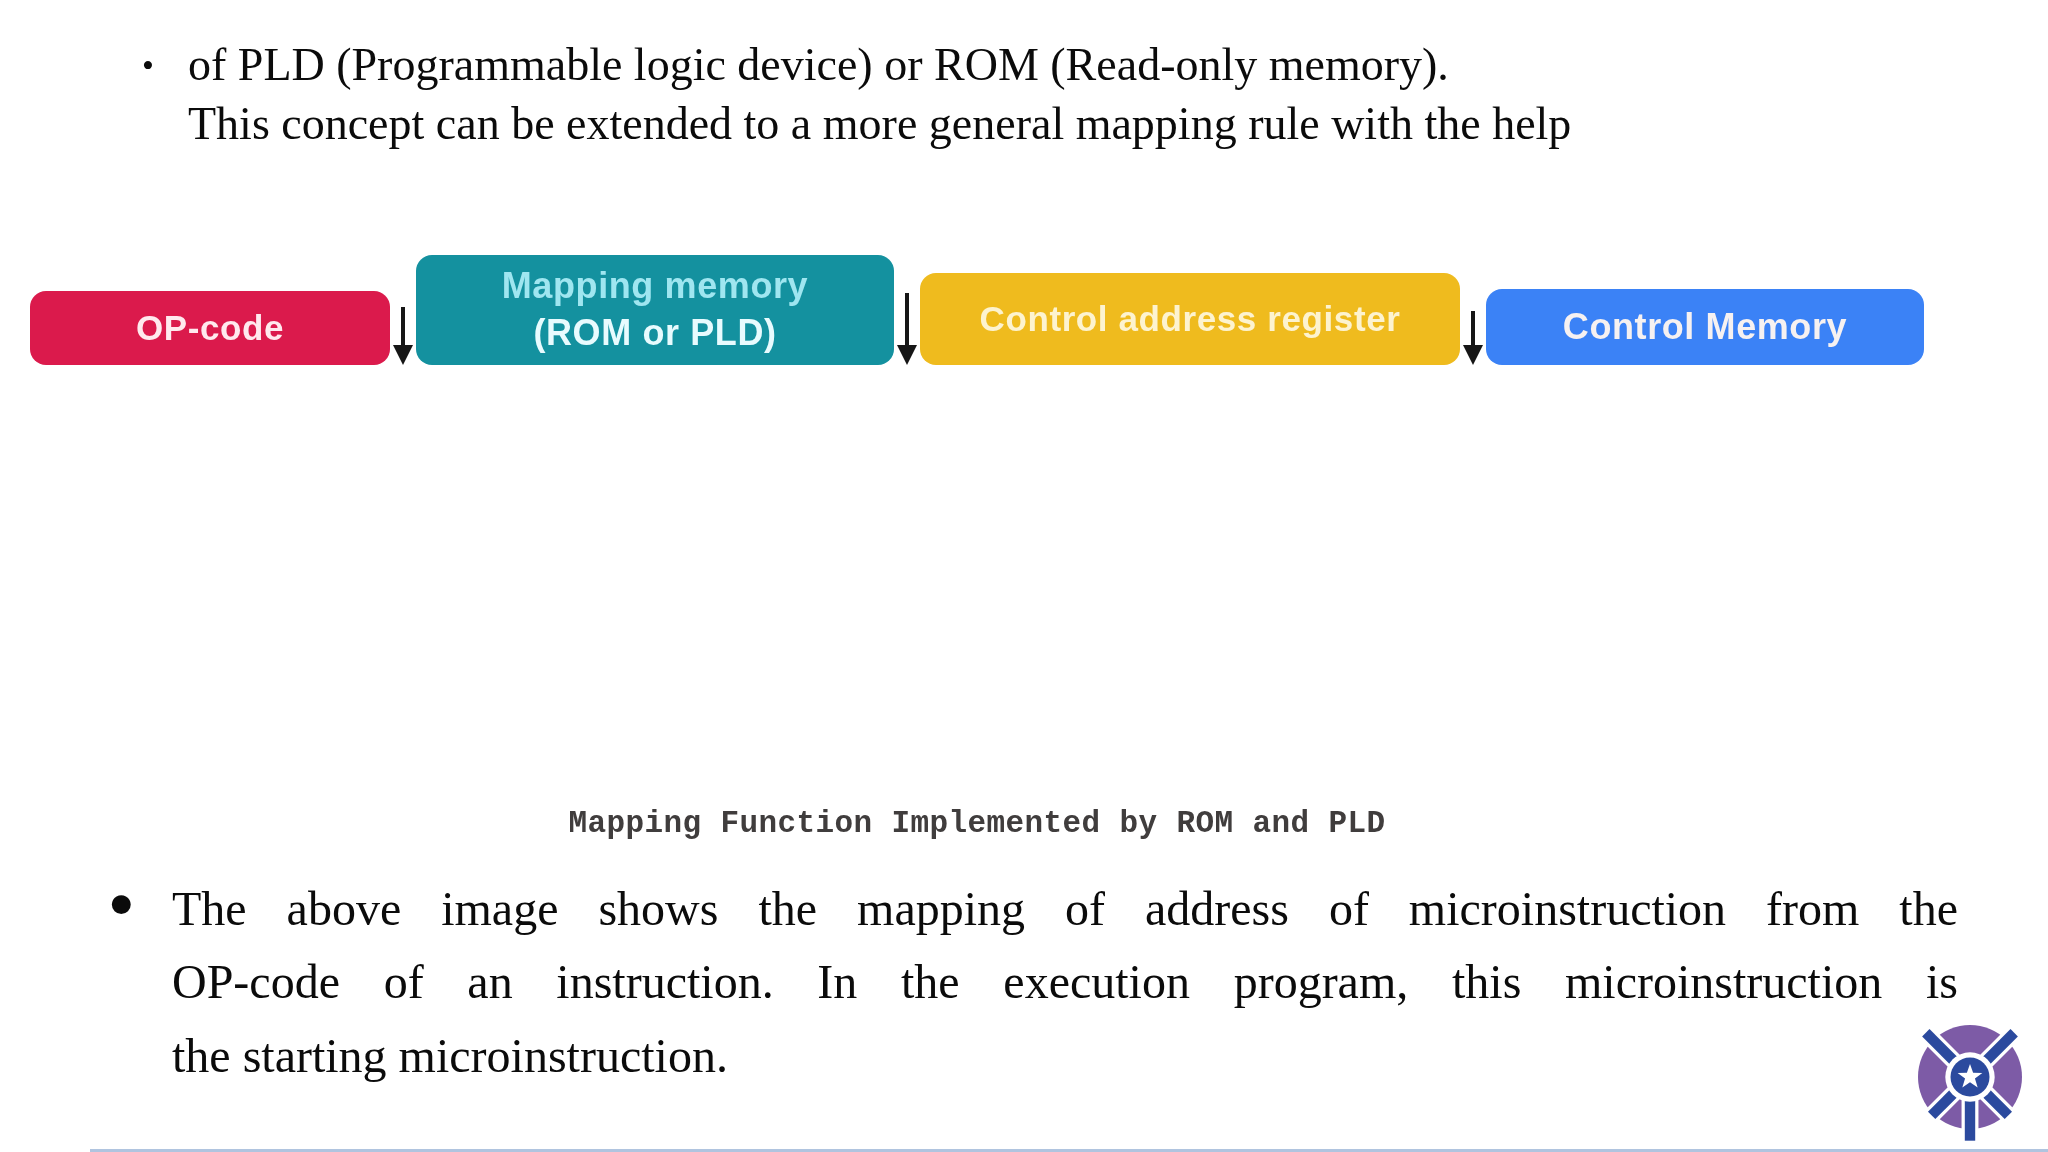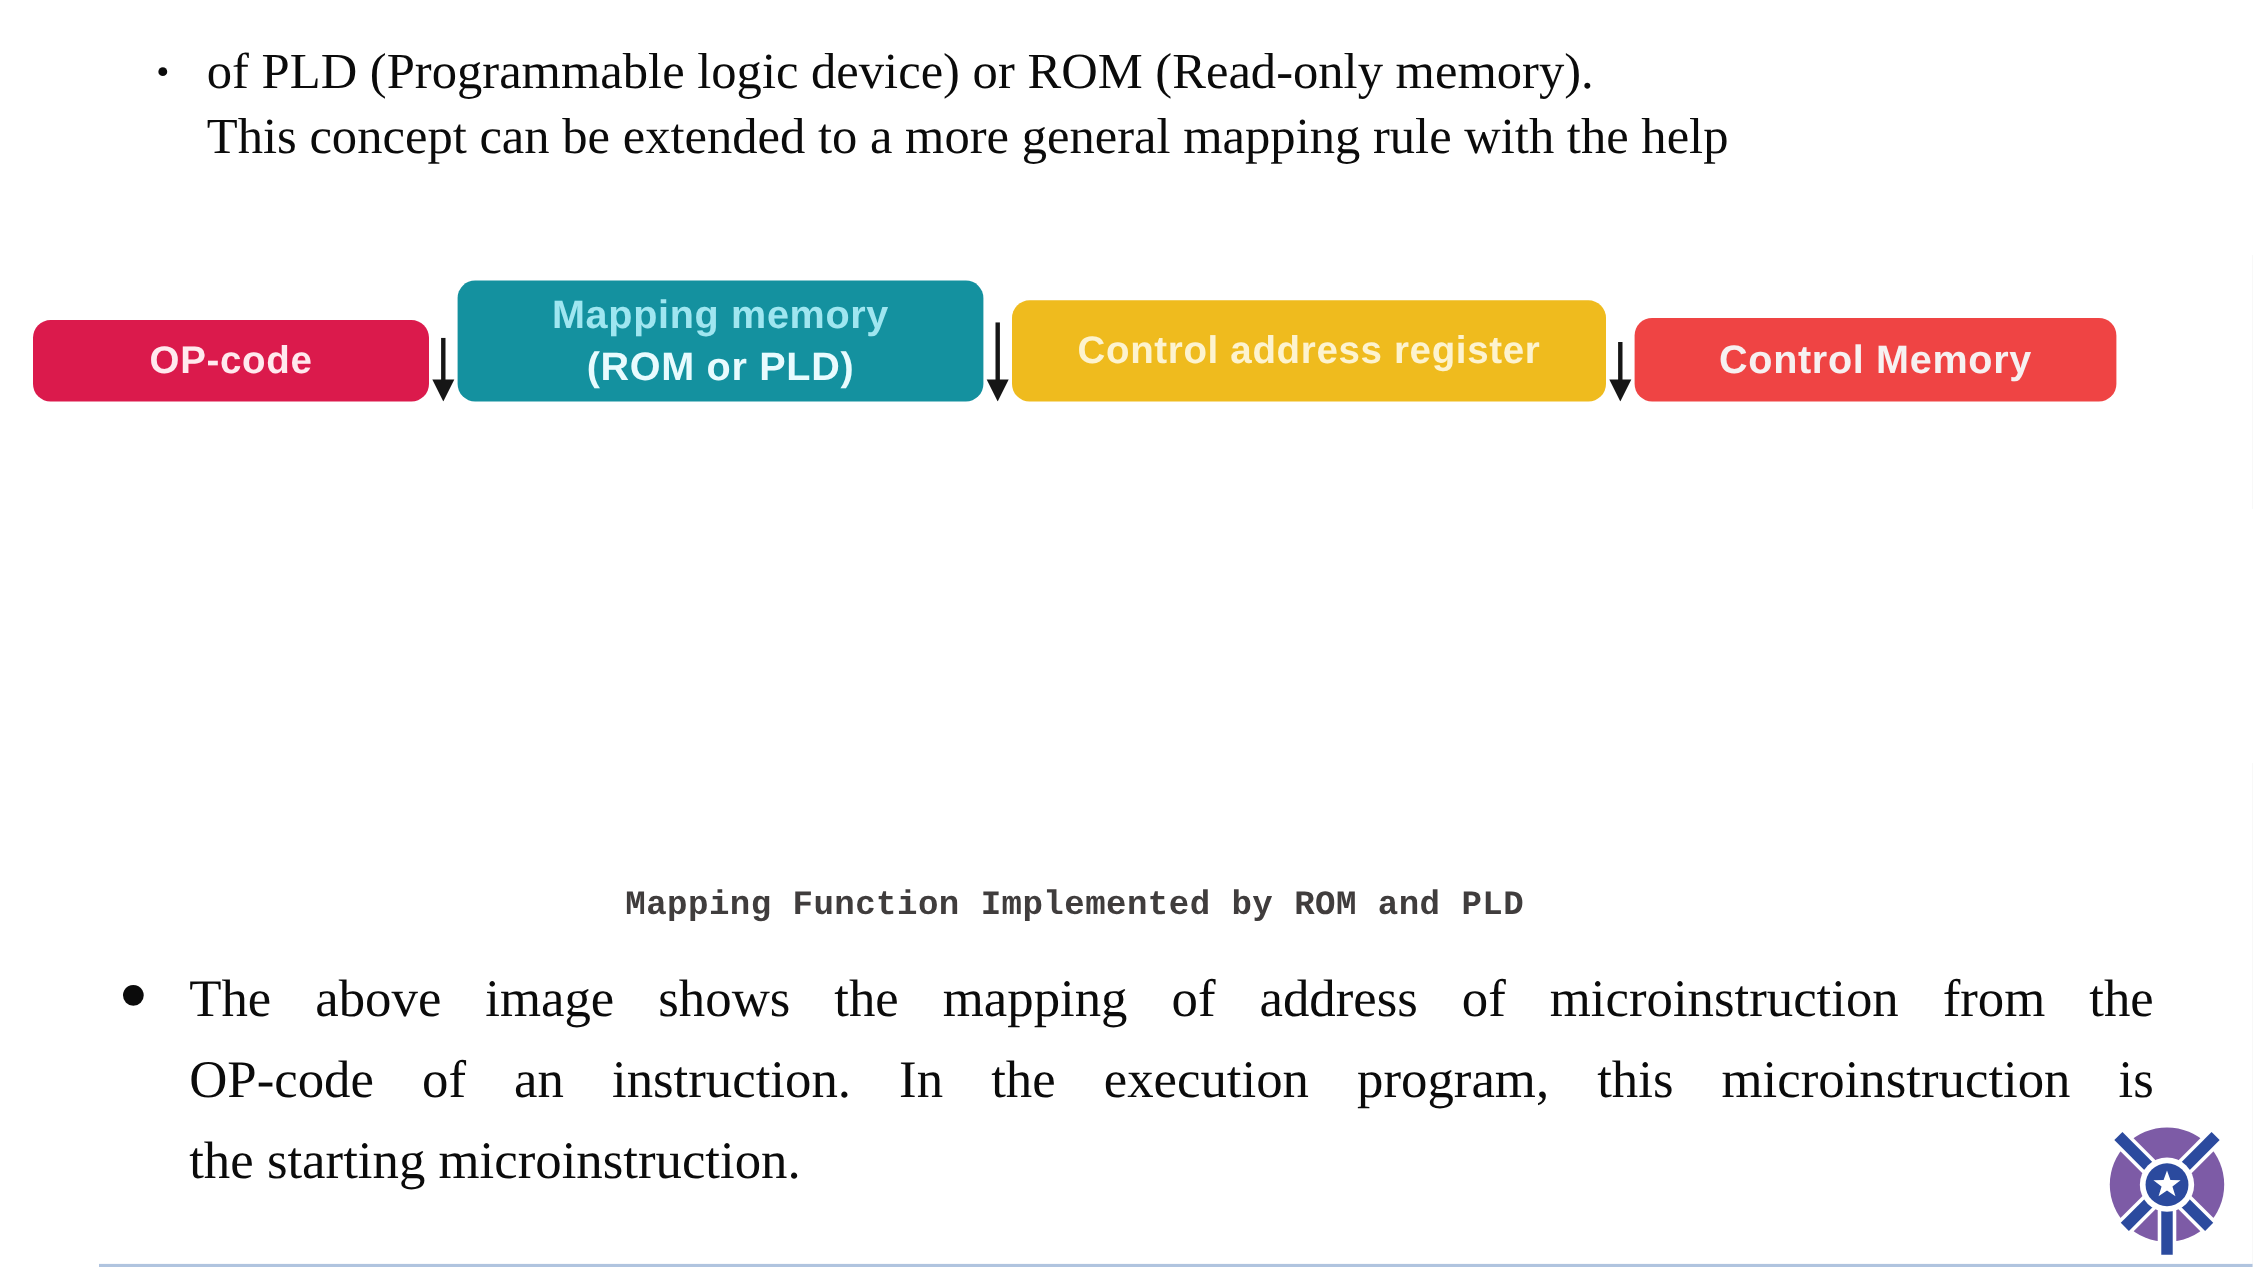--- a/index.html
+++ b/index.html
@@ -35,21 +35,21 @@
   }
   .node{
     display:flex;flex-direction:column;align-items:center;justify-content:center;
     border-radius:16px;font-weight:bold;letter-spacing:.6px;text-align:center;
   }
   .node-opcode{width:360px;height:74px;background:#db1a4c;color:#ffe9ee;font-size:35px;}
   .node-mapping{width:478px;height:110px;background:#14919f;font-size:36px;line-height:1.3;}
   .node-mapping .l1{color:#9fe6f0;}
   .node-mapping .l2{color:#e8fbfe;}
   .node-car{width:540px;height:92px;background:#efbb1e;color:#fdf3cf;font-size:35px;}
-  .node-cm{width:438px;height:76px;background:#ef4444;color:#f6f1f1;font-size:36px;}
+  .node-cm{width:438px;height:76px;background:#3b82f6;color:#f6f1f1;font-size:36px;}
   .arrow-svg{display:block;}
 
   .caption{
     position:absolute;left:977px;top:806px;transform:translateX(-50%);
     font-family:Liberation Mono, monospace;
     font-weight:bold;font-size:31px;color:#403d3d;letter-spacing:.4px;white-space:nowrap;
   }
 
   
   .logo{position:absolute;left:1905px;top:1012px;width:130px;height:130px;}

